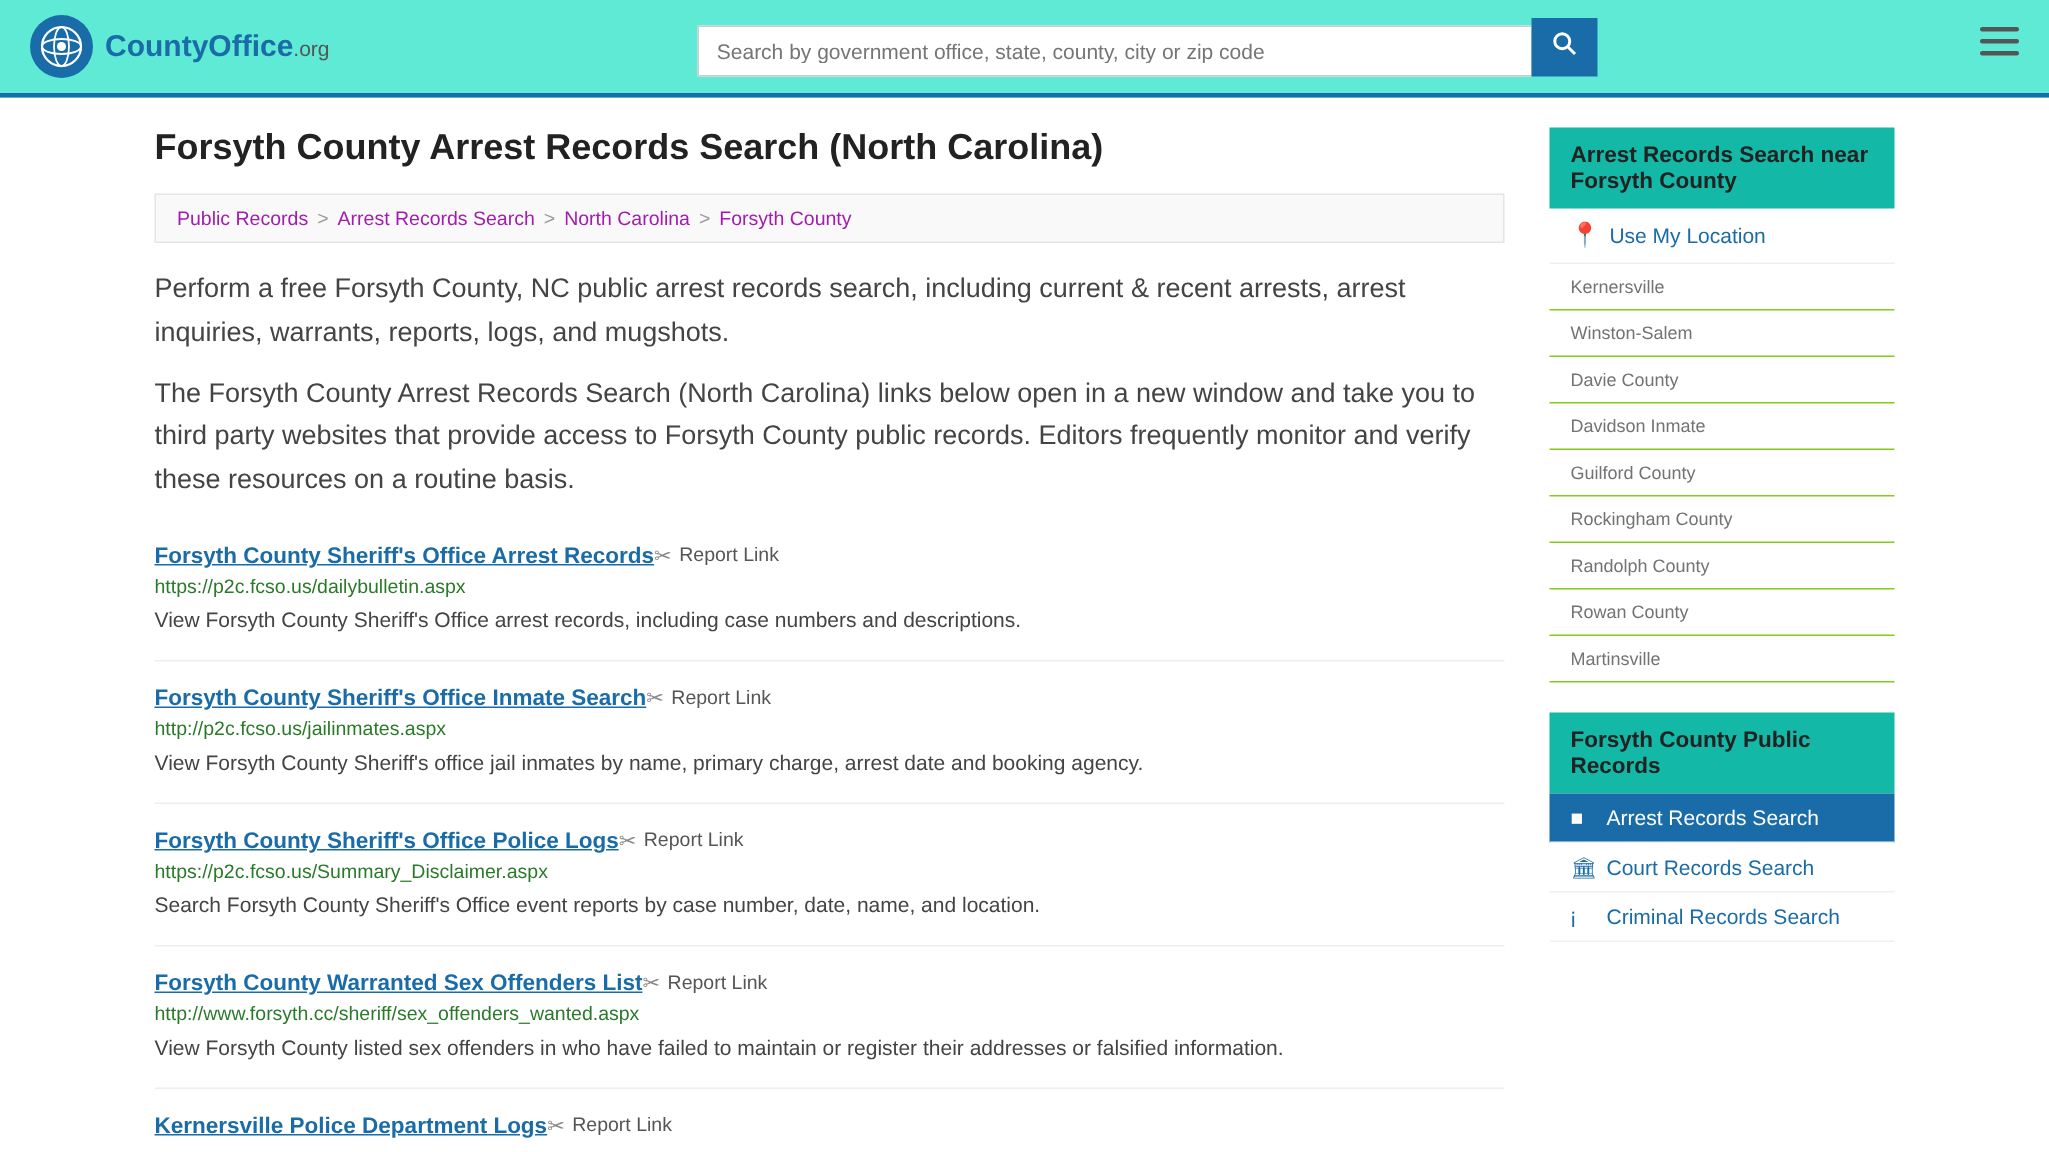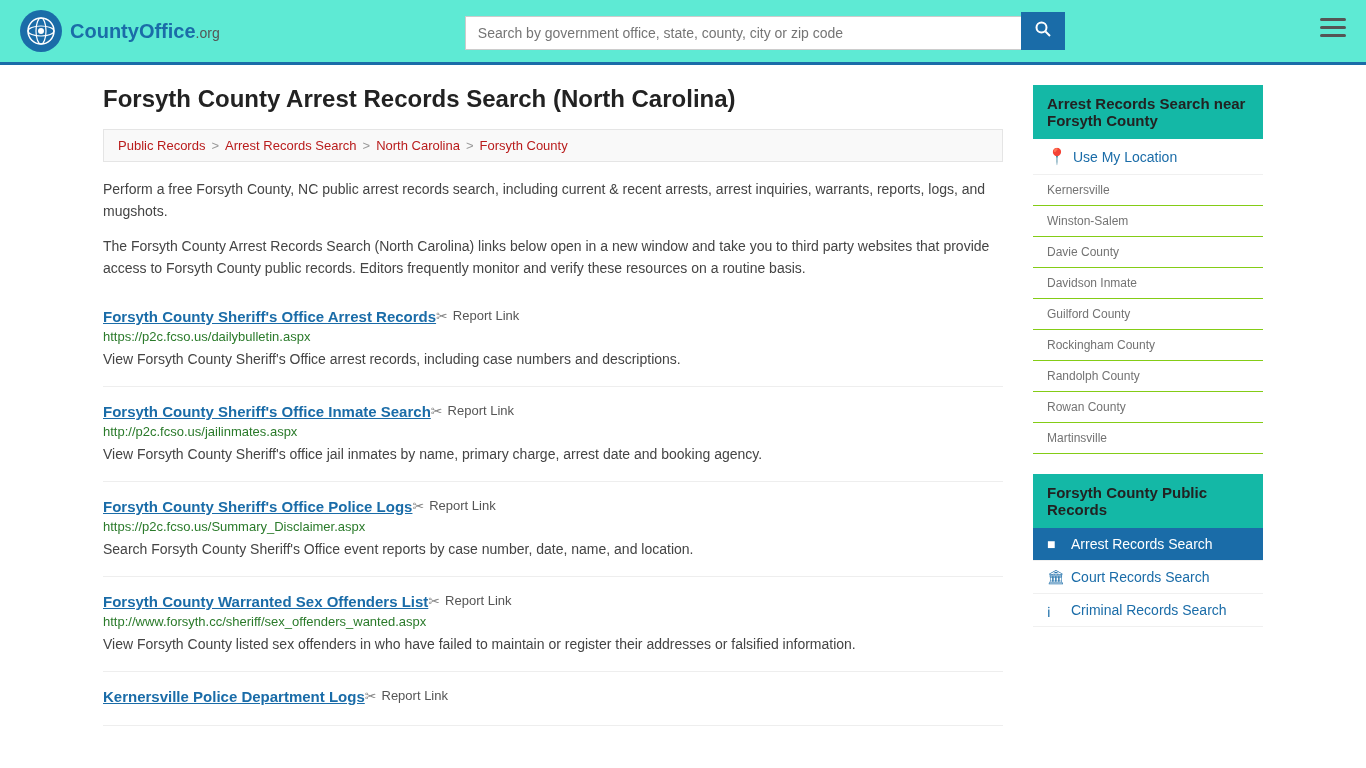--- a/index.html
+++ b/index.html
@@ -93,31 +93,31 @@
       padding: 8px 14px;
       font-size: 13px;
       color: #555;
       margin-bottom: 16px;
       display: flex;
       align-items: center;
       gap: 6px;
       flex-wrap: wrap;
     }
     .breadcrumb a {
-      color: #b91c1c;
+      color: #a21caf;
       text-decoration: none;
     }
     .breadcrumb .sep { color: #999; }
 
     
     .description {
       margin-bottom: 12px;
       line-height: 1.6;
       color: #444;
-      font-size: 14px;
+      font-size: 18px;
     }
     .description a {
       color: #1a6ca8;
       text-decoration: underline;
     }
 
     
     .resource-item {
       border-bottom: 1px solid #eee;
       padding: 16px 0;

